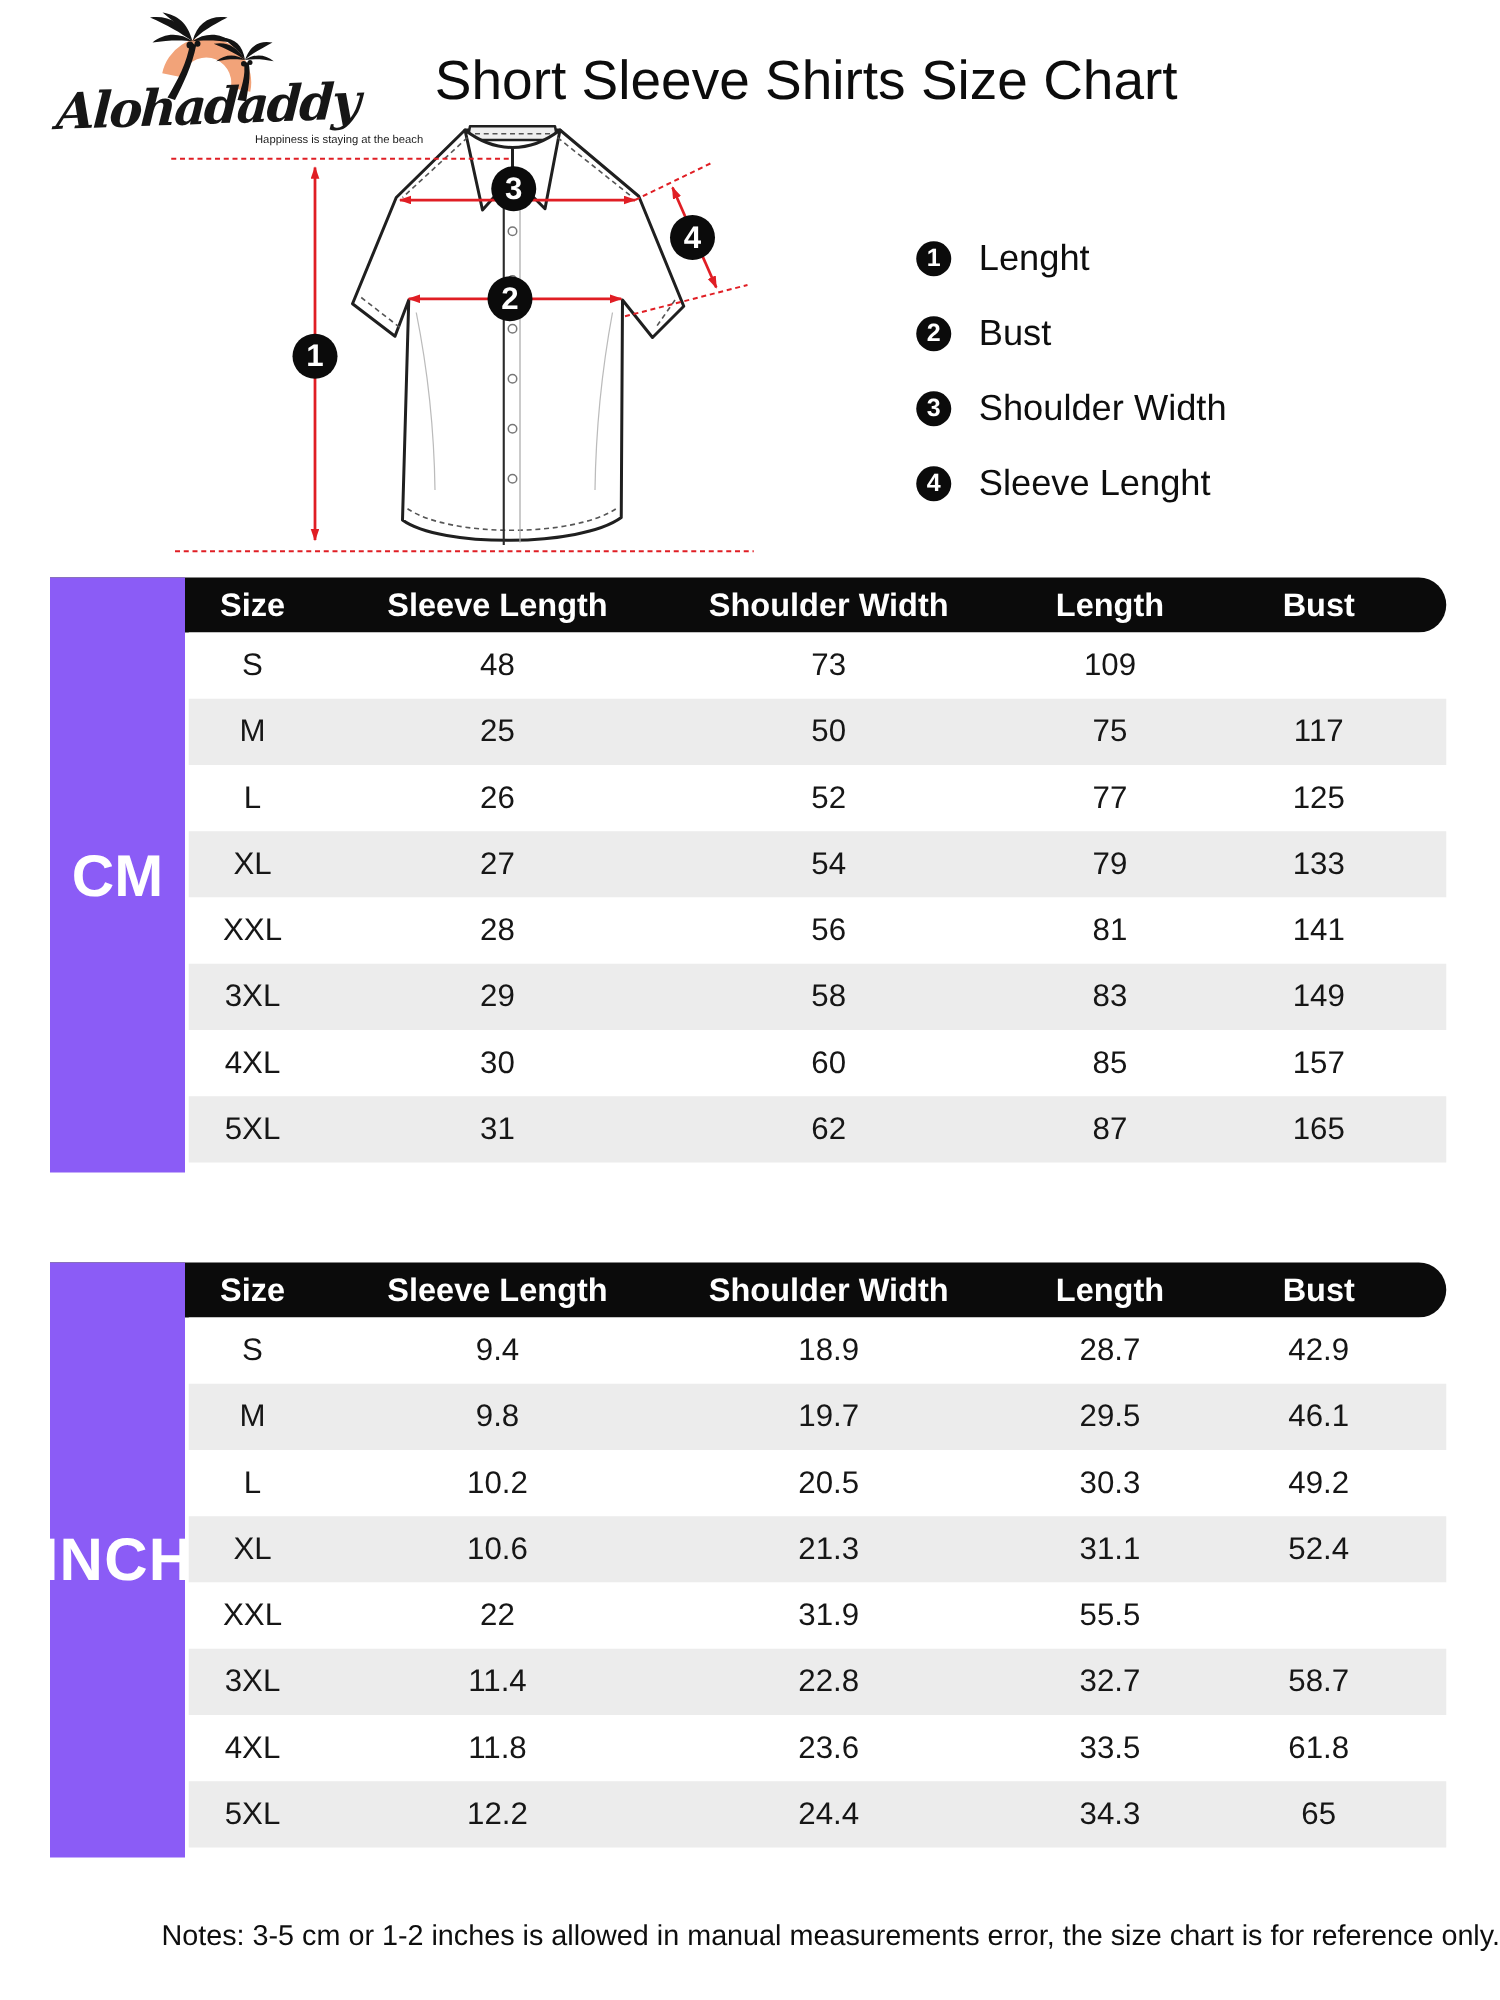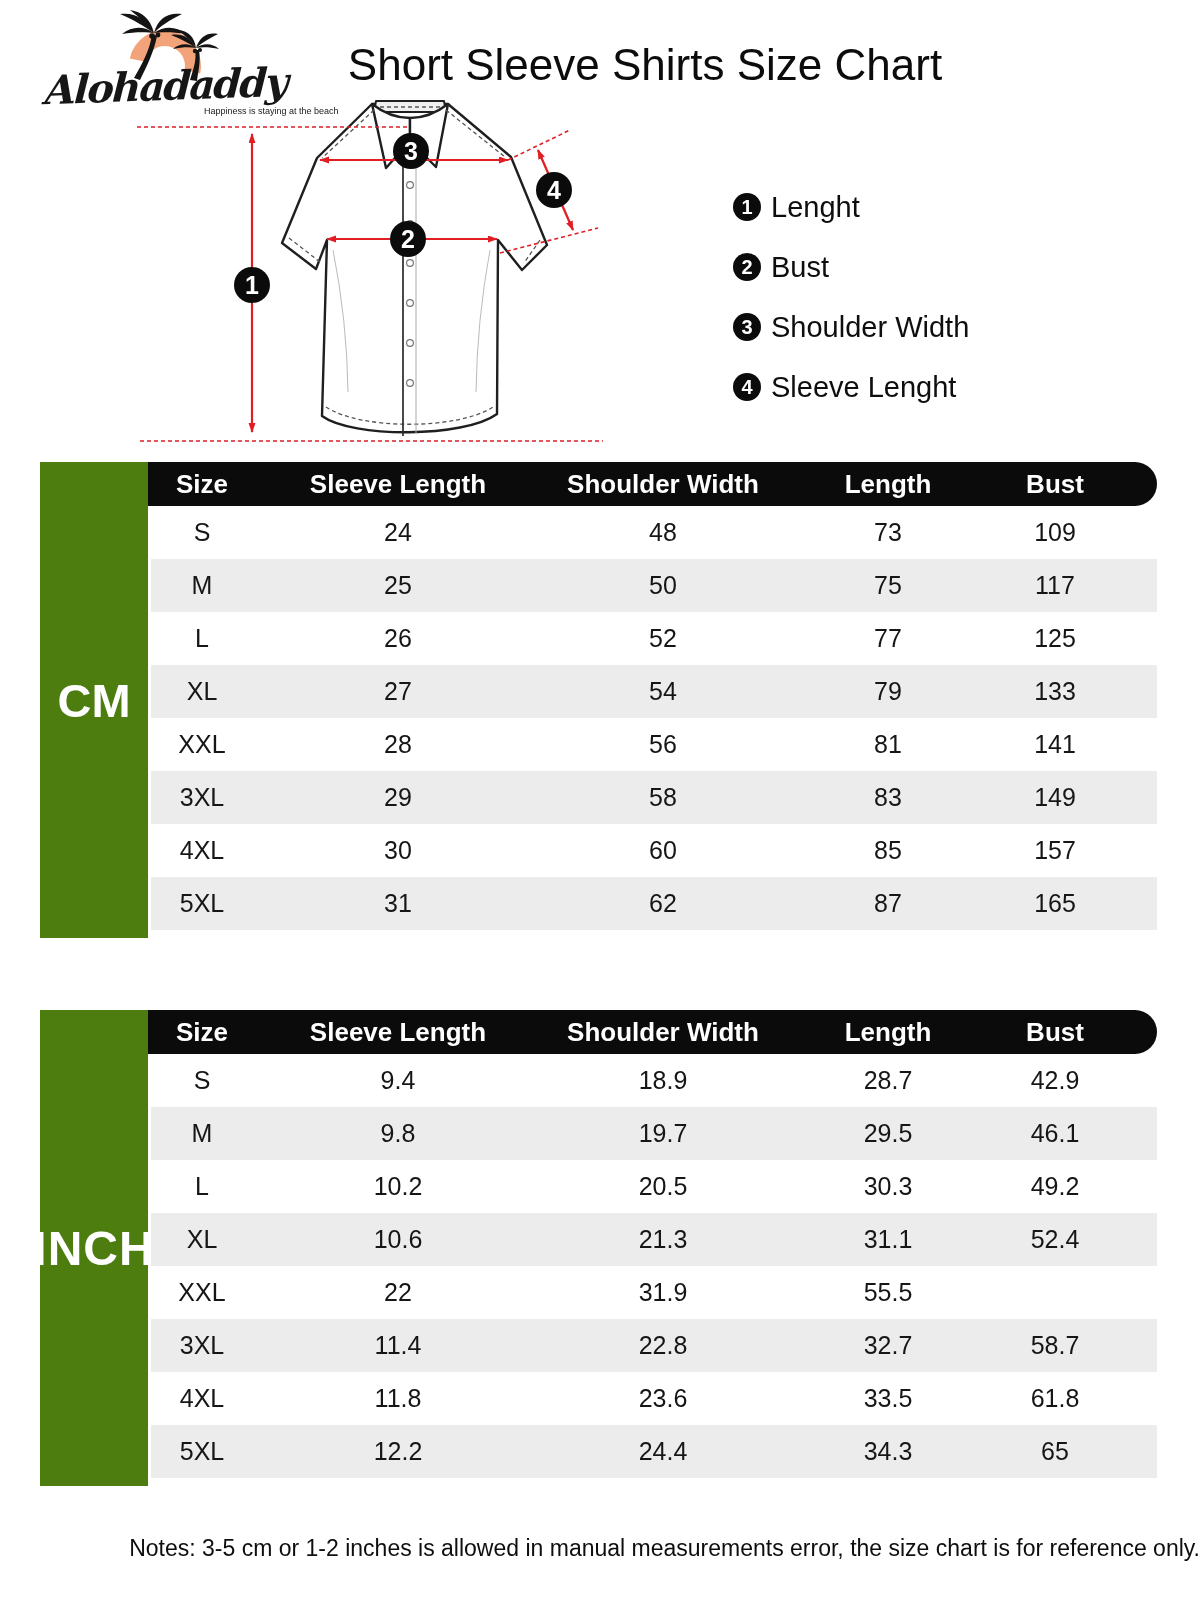--- a/index.html
+++ b/index.html
@@ -30,33 +30,33 @@
   }
   .dbadge{width:36px;height:36px;font-size:25px;}
   .badge-1{left:234px;top:267px;}
   .badge-2{left:390px;top:221px;}
   .badge-3{left:393px;top:133px;}
   .badge-4{left:536px;top:172px;}
   
   .legend{position:absolute;left:733px;top:193px;}
   .legend-item{display:flex;align-items:center;height:28px;margin-bottom:32px;}
   .legend-badge{width:28px;height:28px;font-size:20px;flex:0 0 28px;position:static;}
-  .legend-label{margin-left:10px;font-size:29px;color:#0e0e0e;white-space:nowrap;}
+  .legend-label{margin-left:22px;font-size:29px;color:#0e0e0e;white-space:nowrap;}
   
   .size-table{position:absolute;left:40px;width:1120px;}
   #cm-table{top:462px;}
   #inch-table{top:1010px;}
   .t-header{
     position:absolute;left:0;top:0;width:1006px;height:44px;padding-left:111px;
     background:#0b0b0b;border-radius:0 22px 22px 0;
     display:grid;grid-template-columns:102px 290px 240px 210px 124px;
     align-items:center;text-align:center;color:#ffffff;font-weight:bold;font-size:26px;
   }
   .unit-col{
-    position:absolute;left:0;top:0;width:108px;height:476px;background:#4d7c0f;
+    position:absolute;left:0;top:0;width:108px;height:476px;background:#8b5cf6;
     color:#fff;display:flex;align-items:center;justify-content:center;font-weight:bold;
   }
   #cm-table .unit-col{font-size:47px;}
   #inch-table .unit-col{font-size:48px;letter-spacing:1px;}
   .rows{position:absolute;left:111px;top:44px;width:1006px;}
   .trow{
     height:53px;display:grid;grid-template-columns:102px 290px 240px 210px 124px;
     align-items:center;text-align:center;font-size:25px;color:#161616;background:#ffffff;
   }
   .trow:nth-child(even){background:#ececec;}
@@ -182,21 +182,20 @@
     <div>Size</div>
     <div>Sleeve Length</div>
     <div>Shoulder Width</div>
     <div>Length</div>
     <div>Bust</div>
   </div>
   <div class="unit-col">CM</div>
   <div class="rows">
       <div class="trow">
         <div>S</div>
-        <div>24</div>
         <div>48</div>
         <div>73</div>
         <div>109</div>
       </div>
       <div class="trow">
         <div>M</div>
         <div>25</div>
         <div>50</div>
         <div>75</div>
         <div>117</div>

